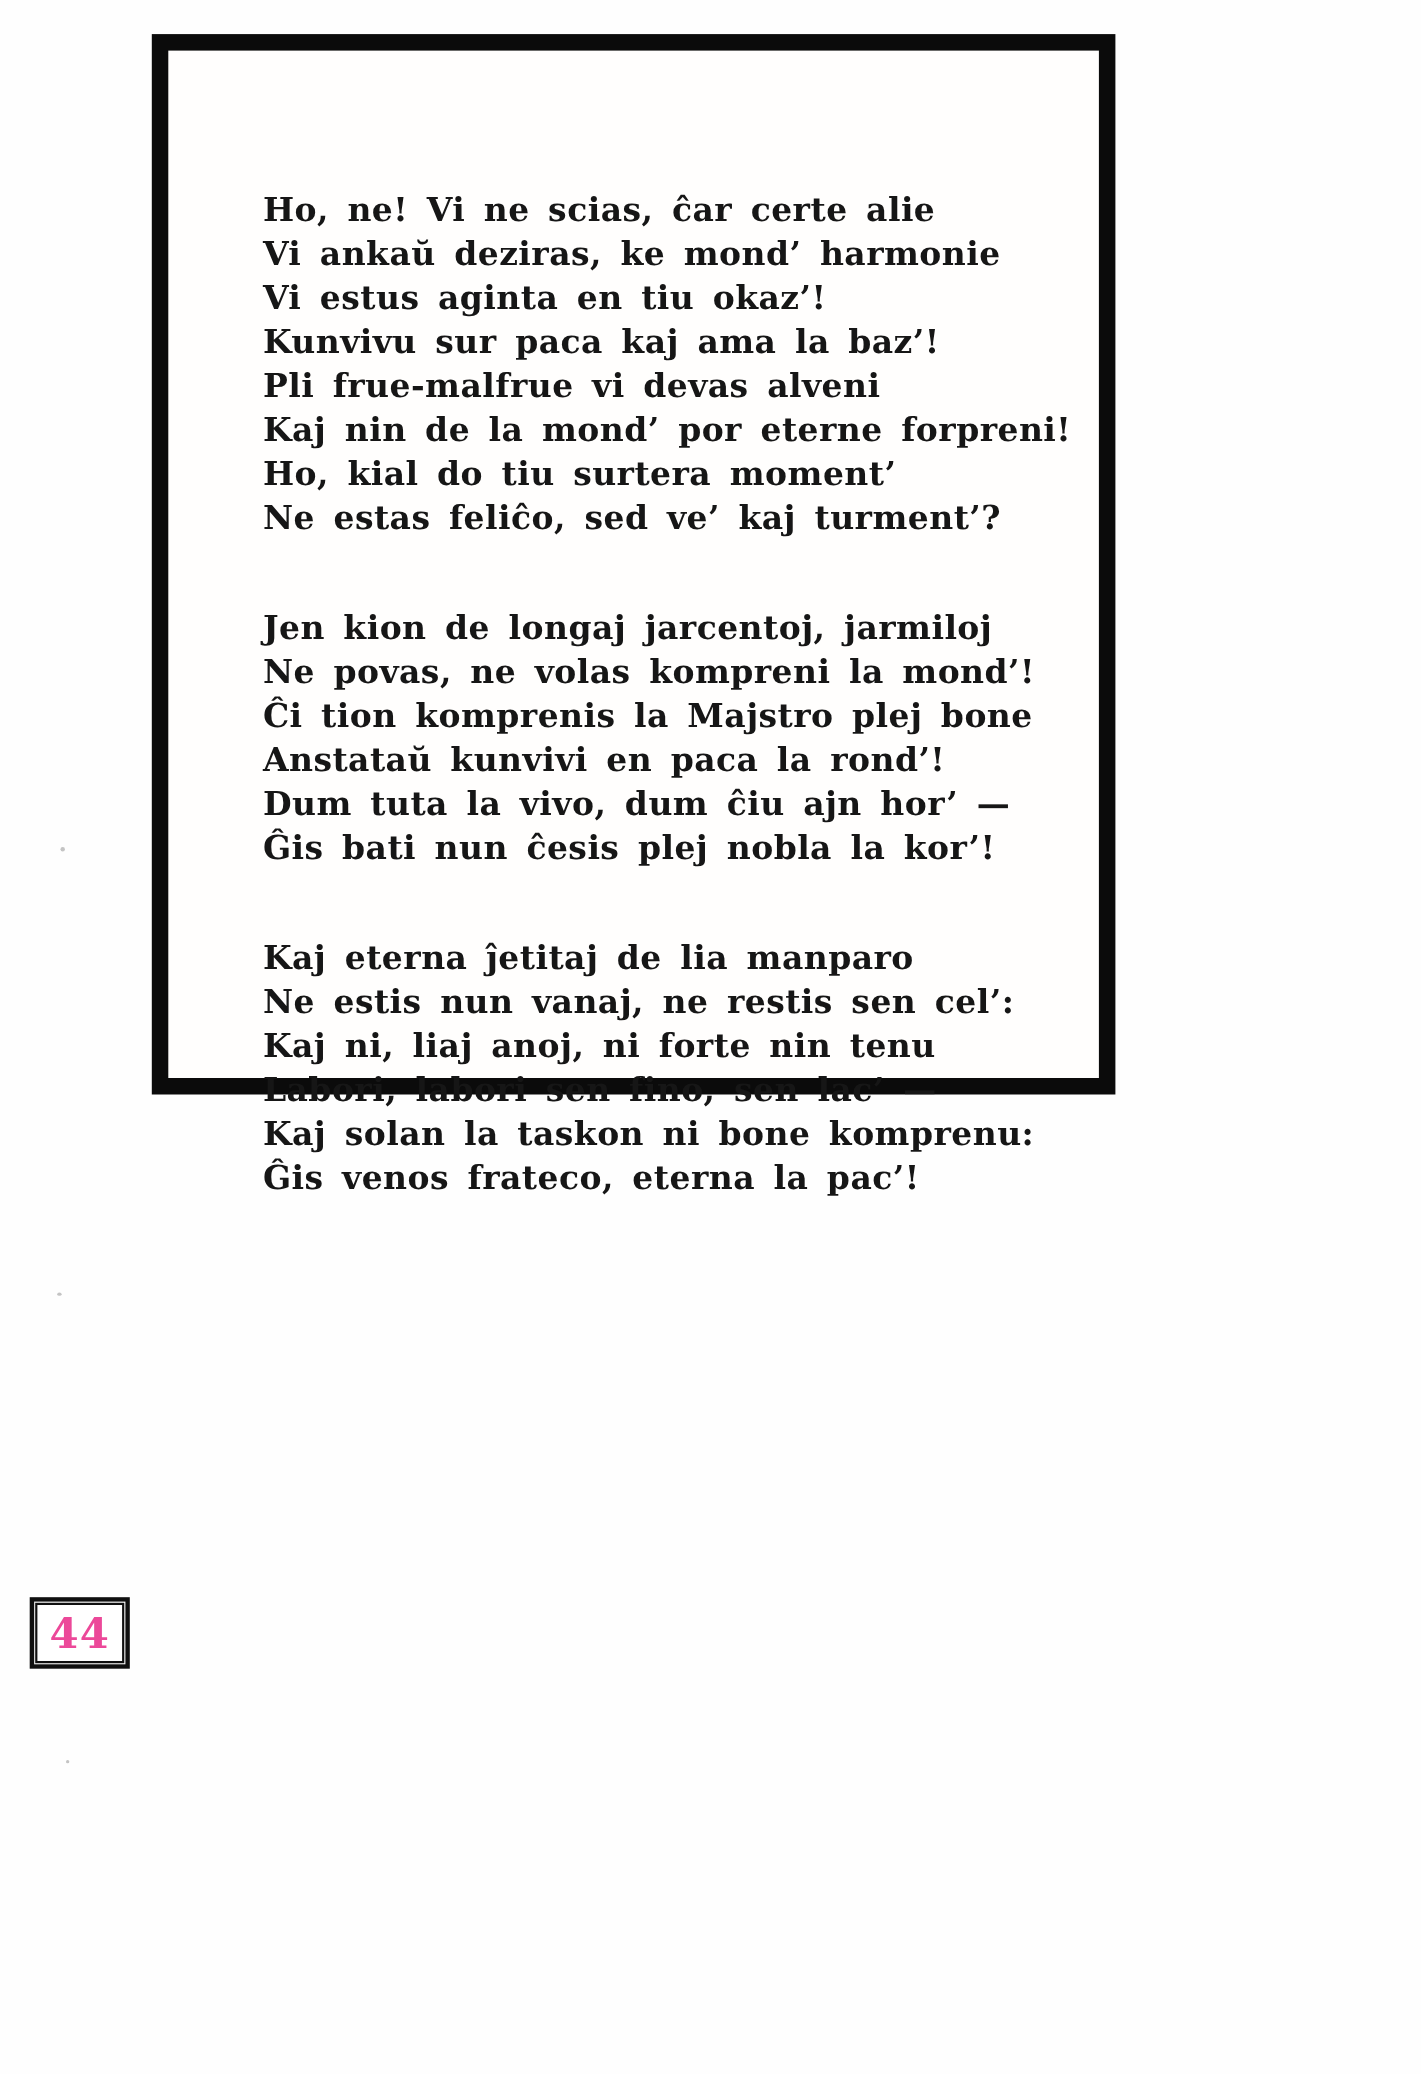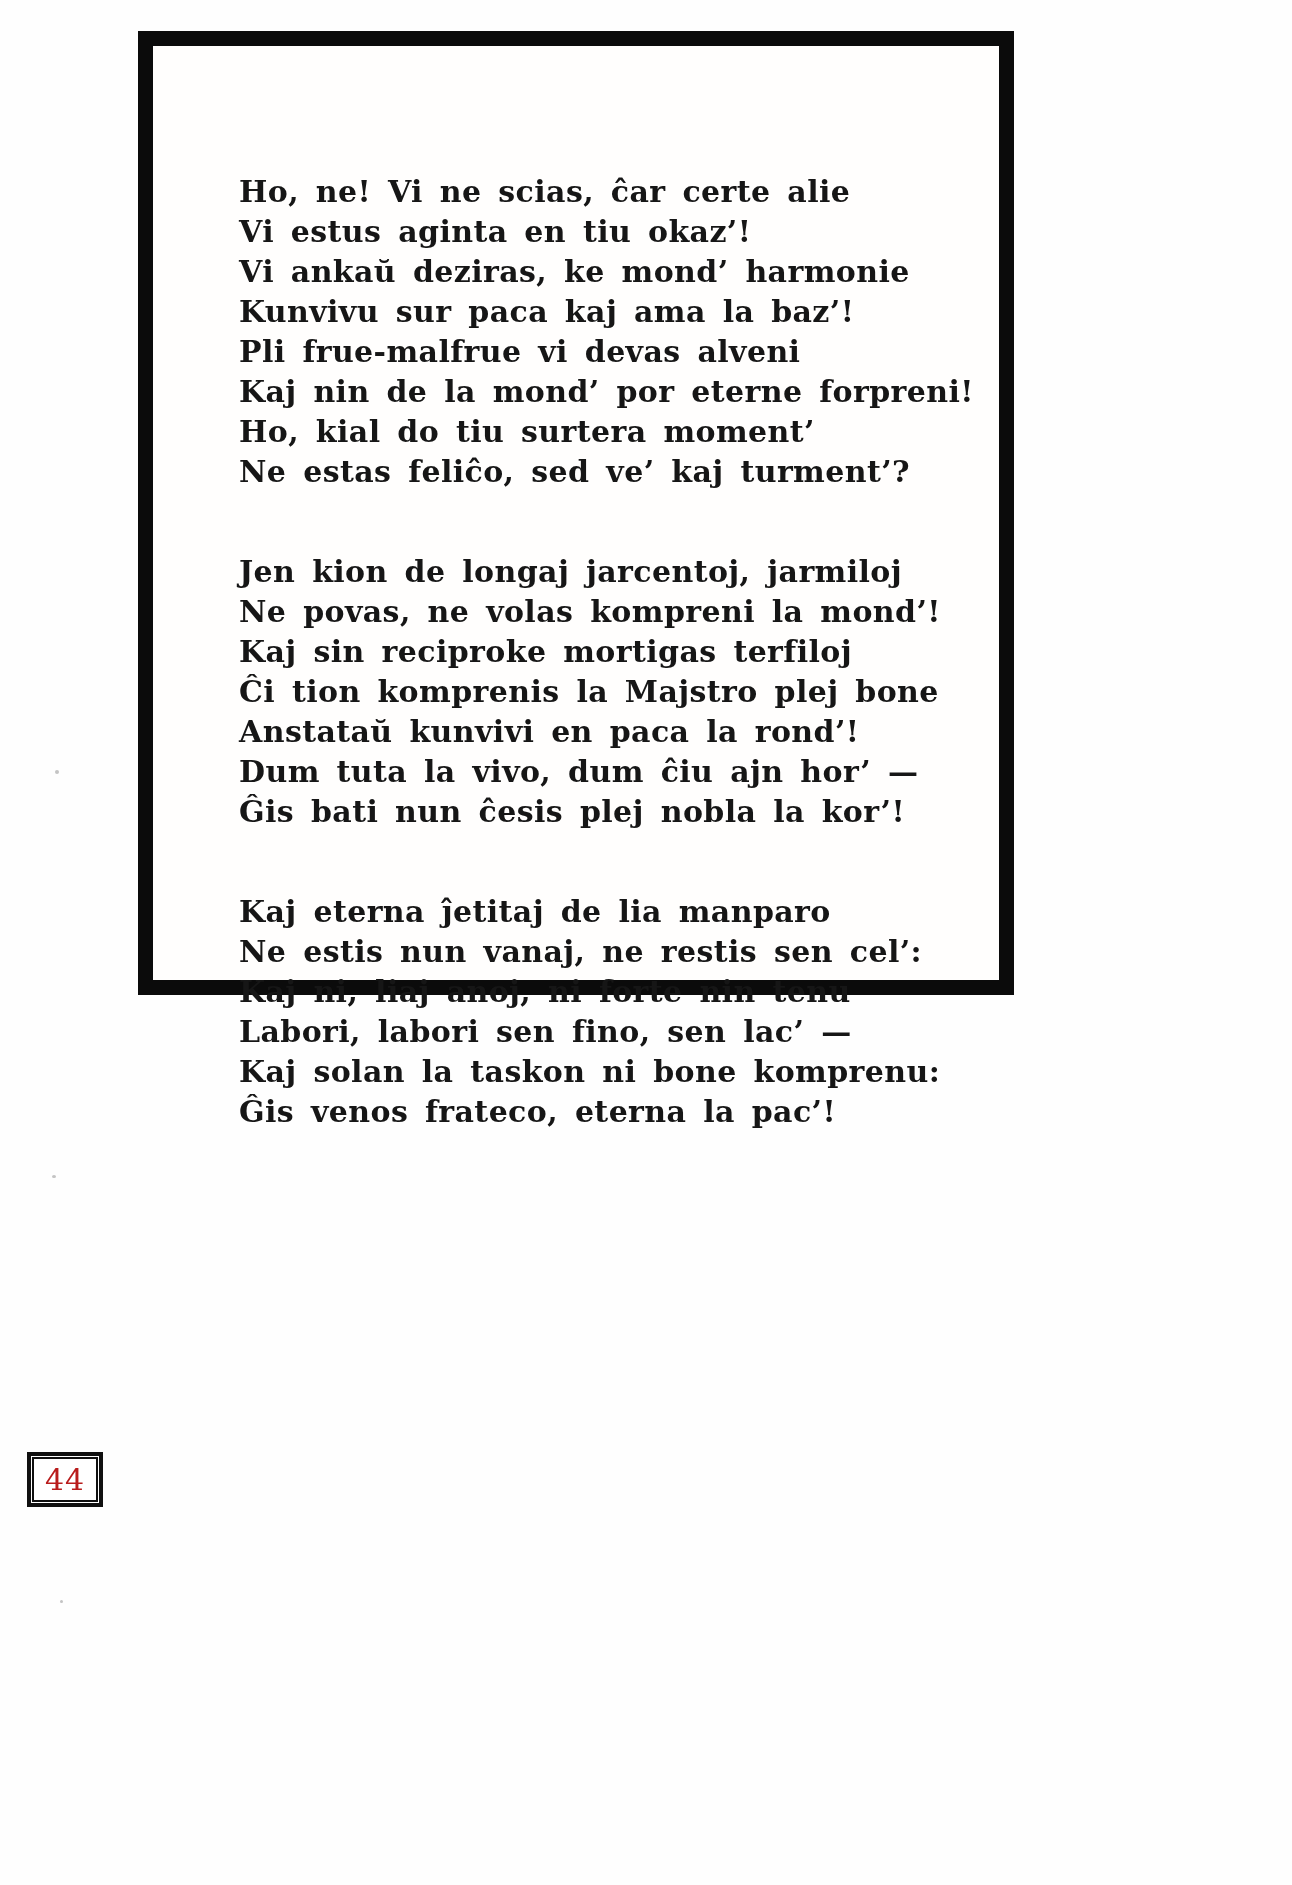--- a/index.html
+++ b/index.html
@@ -55,24 +55,24 @@
     top: 1452px;
     min-width: 74px;
     border: 4px solid #101010;
     box-shadow: inset 0 0 0 1px #ffffff, inset 0 0 0 3px #101010;
     background: #ffffff;
     padding: 6px 14px;
     text-align: center;
   }
 
   .page-number-box span {
-    font-weight: 400;
-    font-size: 30px;
+    font-weight: 700;
+    font-size: 38px;
     letter-spacing: 1px;
-    color: #b91c1c;
+    color: #ec4899;
   }
 
   
   .speck {
     position: absolute;
     background: #8a8a8a;
     border-radius: 50%;
     opacity: 0.5;
   }
   .speck.s1 { left: 55px;  top: 770px;  width: 4px; height: 4px; }
@@ -82,33 +82,32 @@
 </head>
 <body>
 
 <div class="scan-page">
 
   <div class="frame">
     <div class="poem">
 
       <div class="stanza">
         <p class="line">Ho, ne! Vi ne scias, ĉar certe alie</p>
+        <p class="line">Vi ankaŭ deziras, ke mond’ harmonie</p>
         <p class="line">Vi estus aginta en tiu okaz’!</p>
-        <p class="line">Vi ankaŭ deziras, ke mond’ harmonie</p>
         <p class="line">Kunvivu sur paca kaj ama la baz’!</p>
         <p class="line">Pli frue-malfrue vi devas alveni</p>
         <p class="line">Kaj nin de la mond’ por eterne forpreni!</p>
         <p class="line">Ho, kial do tiu surtera moment’</p>
         <p class="line">Ne estas feliĉo, sed ve’ kaj turment’?</p>
       </div>
 
       <div class="stanza">
         <p class="line">Jen kion de longaj jarcentoj, jarmiloj</p>
         <p class="line">Ne povas, ne volas kompreni la mond’!</p>
-        <p class="line">Kaj sin reciproke mortigas terfiloj</p>
         <p class="line">Ĉi tion komprenis la Majstro plej bone</p>
         <p class="line">Anstataŭ kunvivi en paca la rond’!</p>
         <p class="line">Dum tuta la vivo, dum ĉiu ajn hor’ —</p>
         <p class="line">Ĝis bati nun ĉesis plej nobla la kor’!</p>
       </div>
 
       <div class="stanza">
         <p class="line">Kaj eterna ĵetitaj de lia manparo</p>
         <p class="line">Ne estis nun vanaj, ne restis sen cel’:</p>
         <p class="line">Kaj ni, liaj anoj, ni forte nin tenu</p>

